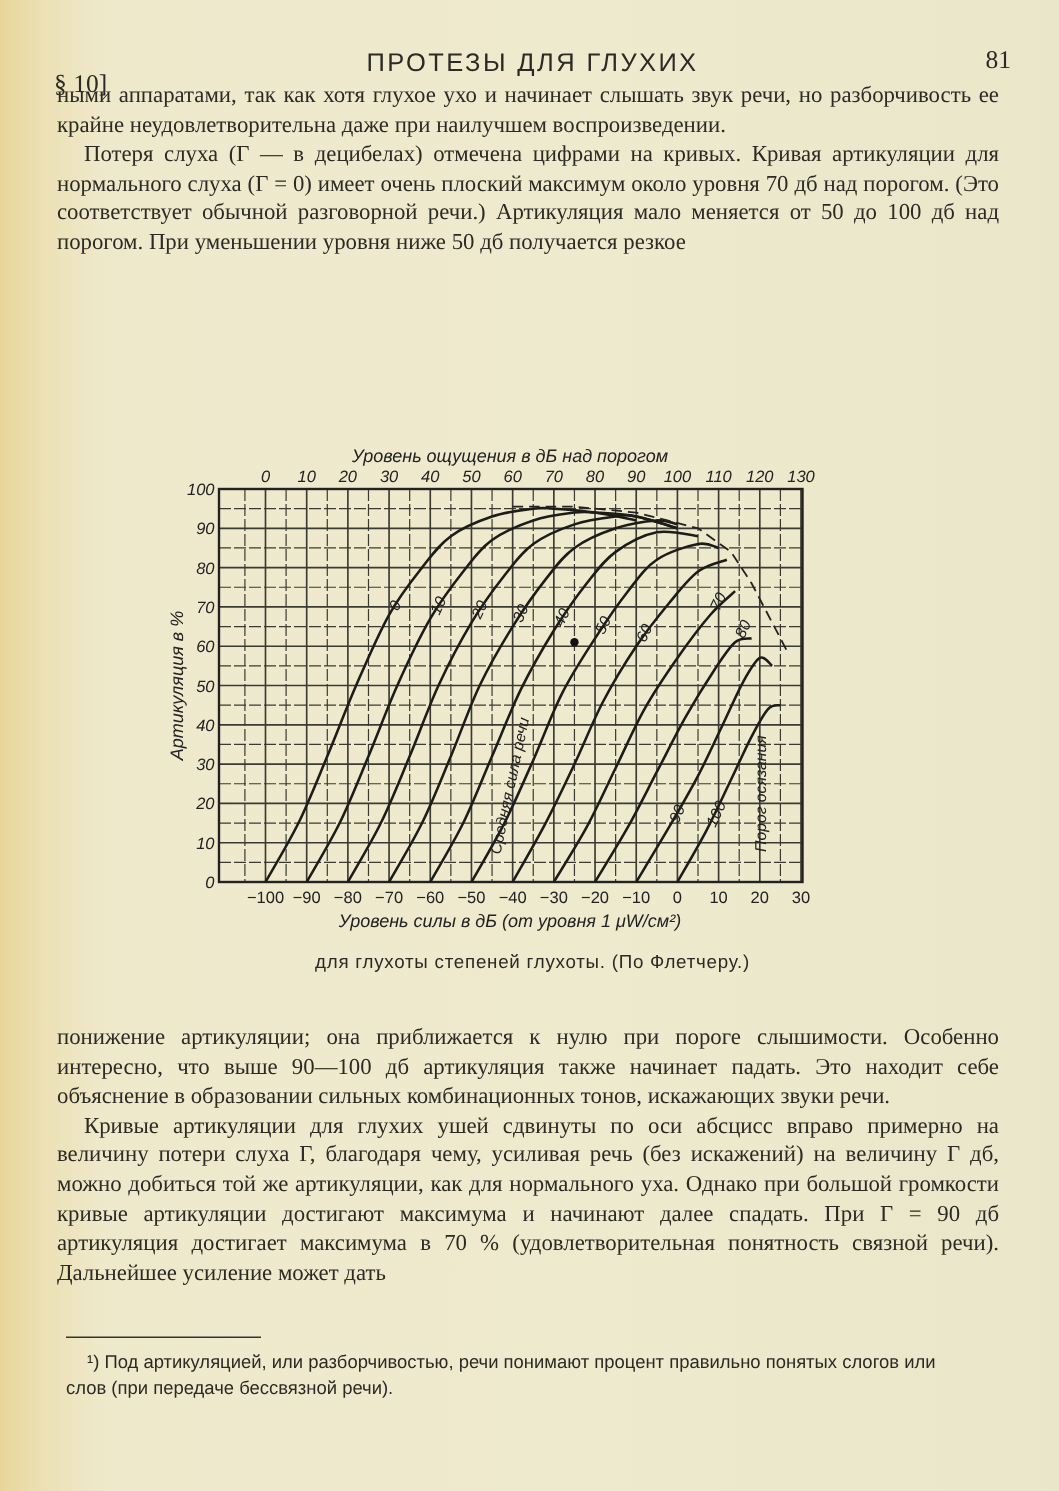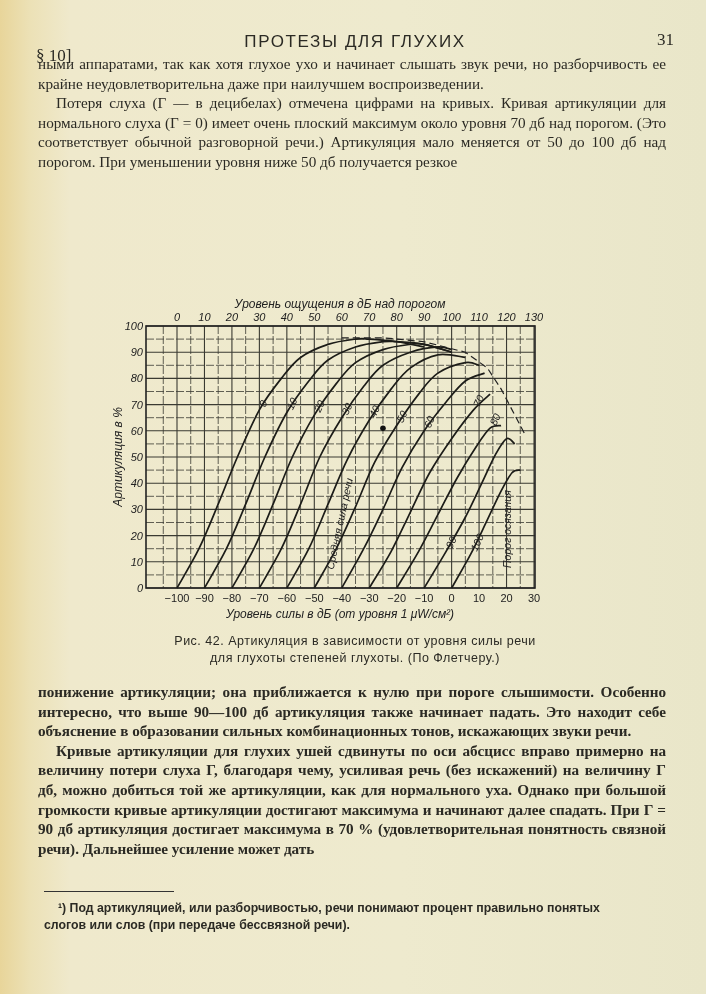--- a/index.html
+++ b/index.html
@@ -11,35 +11,35 @@
     position:relative;
   }
   .header { position:absolute; top:30px; left:36px; right:32px; height:22px; font-size:17px; }
   .header .sec { position:absolute; left:0; top:16px; }
   .header .title { position:absolute; left:0; right:0; text-align:center; top:2px; font-size:17px; letter-spacing:1.6px; font-family:"Liberation Sans", sans-serif; }
   .header .page { position:absolute; right:0; top:0; }
   .text { position:absolute; left:38px; width:628px; font-size:15.2px; line-height:19.6px; text-align:justify; }
   .text p { margin:0; }
   .text p.ind { text-indent:18px; }
   #para-top { top:54px; }
-  #para-mid { top:682px;font-weight:bold; }
+  #para-mid { top:682px; }
   .chart { position:absolute; left:0; top:0; width:706px; height:700px; pointer-events:none; }
   .chart svg { position:absolute; left:0; top:0; }
   .caption { position:absolute; left:90px; width:530px; top:633px; font-size:12.5px; line-height:17px; letter-spacing:0.5px; text-align:center; font-family:"Liberation Sans", sans-serif; }
   .footrule { position:absolute; left:44px; top:891px; width:130px; border-top:1.5px solid #333; }
-  .footnote { position:absolute; left:44px; width:600px; top:900px; font-size:12.3px; line-height:17px; font-family:"Liberation Sans", sans-serif;font-weight:bold; }
+  .footnote { position:absolute; left:44px; width:600px; top:900px; font-size:12.3px; line-height:17px; font-family:"Liberation Sans", sans-serif; }
   .footnote p { margin:0; text-indent:14px; }
 </style>
 </head>
 <body>
 
 <div class="header">
   <span class="sec">§ 10]</span>
   <span class="title">ПРОТЕЗЫ ДЛЯ ГЛУХИХ</span>
-  <span class="page">31</span>
+  <span class="page">81</span>
 </div>
 
 <div class="text" id="para-top">
   <p>ными аппаратами, так как хотя глухое ухо и начинает слышать звук речи, но разборчивость ее крайне неудовлетворительна даже при наилучшем воспроизведении.</p>
   <p class="ind">Потеря слуха (Г — в децибелах) отмечена цифрами на кривых. Кривая артикуляции для нормального слуха (Г = 0) имеет очень плоский максимум около уровня 70 дб над порогом. (Это соответствует обычной разговорной речи.) Артикуляция мало меняется от 50 до 100 дб над порогом. При уменьшении уровня ниже 50 дб получается резкое</p>
 </div>
 
 <div class="chart">
   <svg id="chart-svg" width="706" height="640" xmlns="http://www.w3.org/2000/svg">
       <g>
@@ -167,21 +167,20 @@
         <text x="476.83846153846156" y="551.94" font-size="10.5" font-style="italic" font-family="&quot;Liberation Sans Narrow&quot;,&quot;Liberation Sans&quot;, sans-serif" fill="#222" transform="rotate(-65 476.83846153846156 551.94)">100</text>
         <path d="M341.7692307692308,337.78999999999996 L382.96153846153845,337.78999999999996 L424.1538461538462,341.72 L465.34615384615387,352.2 L487.31538461538463,367.91999999999996 L501.04615384615386,388.88 L514.7769230769231,415.08000000000004 L525.7615384615385,436.03999999999996" fill="none" stroke="#222" stroke-width="1.2" stroke-dasharray="7 4"></path>
         <circle cx="382.96153846153845" cy="428.18" r="2.8" fill="#111"></circle>
       </g>
       <text x="0" y="0" font-size="10.5" font-style="italic" font-family="&quot;Liberation Sans Narrow&quot;,&quot;Liberation Sans&quot;, sans-serif" fill="#222" transform="translate(333.53076923076924,570) rotate(-78)">Средняя сила речи</text>
       <text x="0" y="0" font-size="10.5" font-style="italic" font-family="&quot;Liberation Sans Narrow&quot;,&quot;Liberation Sans&quot;, sans-serif" fill="#222" transform="translate(510.53846153846155,568) rotate(-90)">Порог осязания</text>
     </svg>
 </div>
 
 <div class="caption">
-  <div>Рис. 42. Артикуляция в зависимости от уровня силы речи</div>
   <div>для глухоты степеней глухоты. (По Флетчеру.)</div>
 </div>
 
 <div class="text" id="para-mid">
   <p>понижение артикуляции; она приближается к нулю при пороге слышимости. Особенно интересно, что выше 90—100 дб артикуляция также начинает падать. Это находит себе объяснение в образовании сильных комбинационных тонов, искажающих звуки речи.</p>
   <p class="ind">Кривые артикуляции для глухих ушей сдвинуты по оси абсцисс вправо примерно на величину потери слуха Г, благодаря чему, усиливая речь (без искажений) на величину Г дб, можно добиться той же артикуляции, как для нормального уха. Однако при большой громкости кривые артикуляции достигают максимума и начинают далее спадать. При Г = 90 дб артикуляция достигает максимума в 70 % (удовлетворительная понятность связной речи). Дальнейшее усиление может дать</p>
 </div>
 
 <div class="footrule"></div>
 <div class="footnote">

